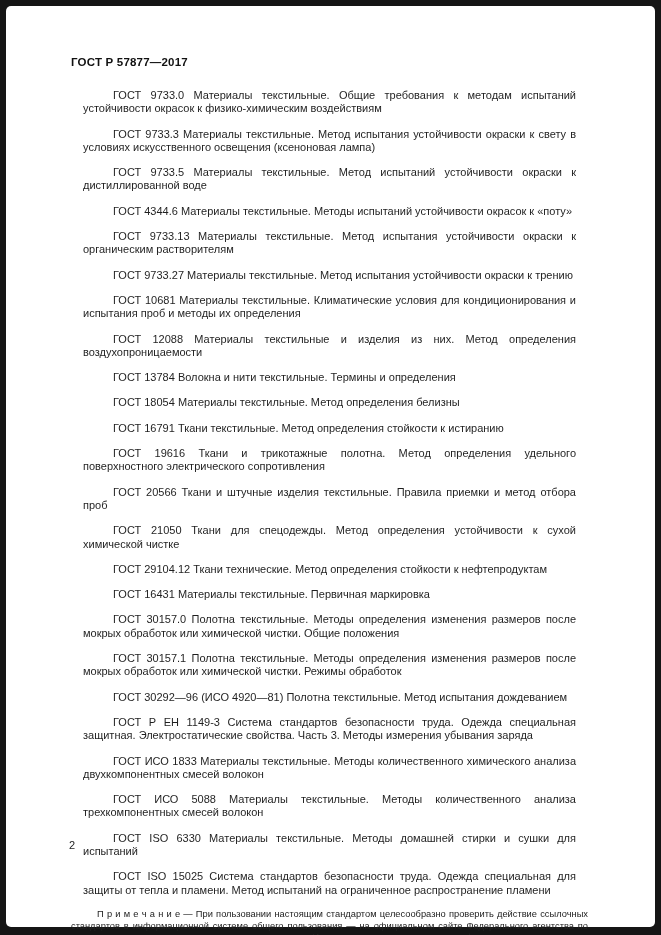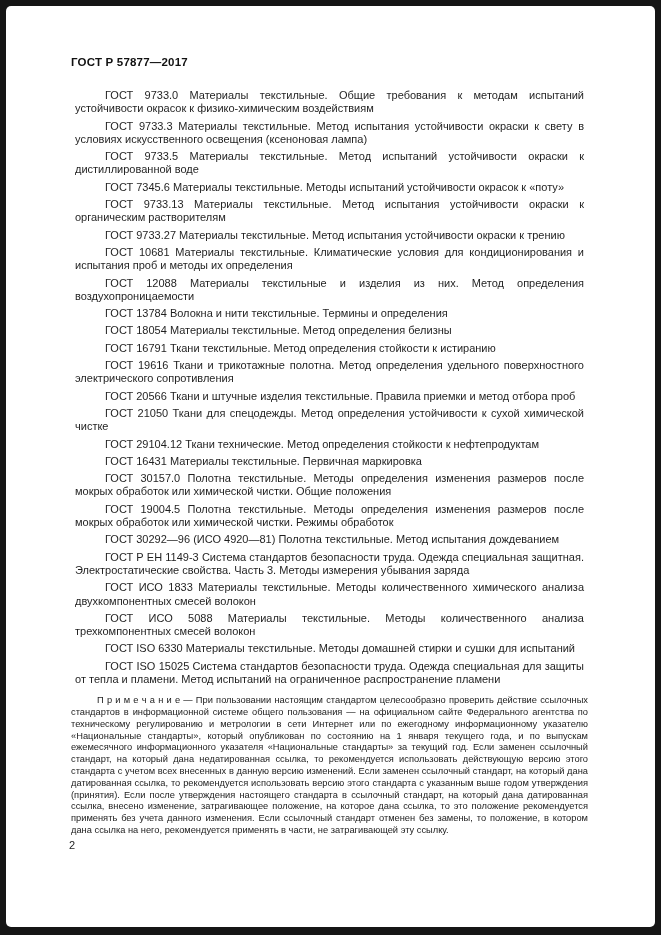--- a/index.html
+++ b/index.html
@@ -32,21 +32,21 @@
   }
   .doc-header {
     font-size: 11.5px;
     font-weight: bold;
     color: #111;
     margin: 0 0 21px 0;
     letter-spacing: 0.2px;
   }
   .standards p,
   .std {
-    margin: 4px;
+    margin: 12px;
     font-size: 11px;
     line-height: 13.3px;
     text-align: justify;
     text-indent: 30px;
   }
   .note {
     margin: 9px 0 0 0;
     font-size: 9.3px;
     line-height: 11.8px;
     text-align: justify;
@@ -65,35 +65,35 @@
 <body>
 
 <div class="page">
   <div class="content">
     <p class="doc-header">ГОСТ Р 57877—2017</p>
 
     <div class="standards">
         <p class="std">ГОСТ 9733.0 Материалы текстильные. Общие требования к методам испытаний устойчивости окрасок к физико-химическим воздействиям</p>
         <p class="std">ГОСТ 9733.3 Материалы текстильные. Метод испытания устойчивости окраски к свету в условиях искусственного освещения (ксеноновая лампа)</p>
         <p class="std">ГОСТ 9733.5 Материалы текстильные. Метод испытаний устойчивости окраски к дистиллированной воде</p>
-        <p class="std">ГОСТ 7345.6 Материалы текстильные. Методы испытаний устойчивости окрасок к «поту»</p>
+        <p class="std">ГОСТ 4344.6 Материалы текстильные. Методы испытаний устойчивости окрасок к «поту»</p>
         <p class="std">ГОСТ 9733.13 Материалы текстильные. Метод испытания устойчивости окраски к органическим растворителям</p>
         <p class="std">ГОСТ 9733.27 Материалы текстильные. Метод испытания устойчивости окраски к трению</p>
         <p class="std">ГОСТ 10681 Материалы текстильные. Климатические условия для кондиционирования и испытания проб и методы их определения</p>
         <p class="std">ГОСТ 12088 Материалы текстильные и изделия из них. Метод определения воздухопроницаемости</p>
         <p class="std">ГОСТ 13784 Волокна и нити текстильные. Термины и определения</p>
         <p class="std">ГОСТ 18054 Материалы текстильные. Метод определения белизны</p>
         <p class="std">ГОСТ 16791 Ткани текстильные. Метод определения стойкости к истиранию</p>
         <p class="std">ГОСТ 19616 Ткани и трикотажные полотна. Метод определения удельного поверхностного электрического сопротивления</p>
         <p class="std">ГОСТ 20566 Ткани и штучные изделия текстильные. Правила приемки и метод отбора проб</p>
         <p class="std">ГОСТ 21050 Ткани для спецодежды. Метод определения устойчивости к сухой химической чистке</p>
         <p class="std">ГОСТ 29104.12 Ткани технические. Метод определения стойкости к нефтепродуктам</p>
         <p class="std">ГОСТ 16431 Материалы текстильные. Первичная маркировка</p>
         <p class="std">ГОСТ 30157.0 Полотна текстильные. Методы определения изменения размеров после мокрых обработок или химической чистки. Общие положения</p>
-        <p class="std">ГОСТ 19004.5 Полотна текстильные. Методы определения изменения размеров после мокрых обработок или химической чистки. Режимы обработок</p>
+        <p class="std">ГОСТ 30157.1 Полотна текстильные. Методы определения изменения размеров после мокрых обработок или химической чистки. Режимы обработок</p>
         <p class="std">ГОСТ 30292—96 (ИСО 4920—81) Полотна текстильные. Метод испытания дождеванием</p>
         <p class="std">ГОСТ Р ЕН 1149-3 Система стандартов безопасности труда. Одежда специальная защитная. Электростатические свойства. Часть 3. Методы измерения убывания заряда</p>
         <p class="std">ГОСТ ИСО 1833 Материалы текстильные. Методы количественного химического анализа двухкомпонентных смесей волокон</p>
         <p class="std">ГОСТ ИСО 5088 Материалы текстильные. Методы количественного анализа трехкомпонентных смесей волокон</p>
         <p class="std">ГОСТ ISO 6330 Материалы текстильные. Методы домашней стирки и сушки для испытаний</p>
         <p class="std">ГОСТ ISO 15025 Система стандартов безопасности труда. Одежда специальная для защиты от тепла и пламени. Метод испытаний на ограниченное распространение пламени</p>
       </div>
 
     <p class="note">П р и м е ч а н и е — При пользовании настоящим стандартом целесообразно проверить действие ссылочных стандартов в информационной системе общего пользования — на официальном сайте Федерального агентства по техническому регулированию и метрологии в сети Интернет или по ежегодному информационному указателю «Национальные стандарты», который опубликован по состоянию на 1 января текущего года, и по выпускам ежемесячного информационного указателя «Национальные стандарты» за текущий год. Если заменен ссылочный стандарт, на который дана недатированная ссылка, то рекомендуется использовать действующую версию этого стандарта с учетом всех внесенных в данную версию изменений. Если заменен ссылочный стандарт, на который дана датированная ссылка, то рекомендуется использовать версию этого стандарта с указанным выше годом утверждения (принятия). Если после утверждения настоящего стандарта в ссылочный стандарт, на который дана датированная ссылка, внесено изменение, затрагивающее положение, на которое дана ссылка, то это положение рекомендуется применять без учета данного изменения. Если ссылочный стандарт отменен без замены, то положение, в котором дана ссылка на него, рекомендуется применять в части, не затрагивающей эту ссылку.</p>
   </div>

